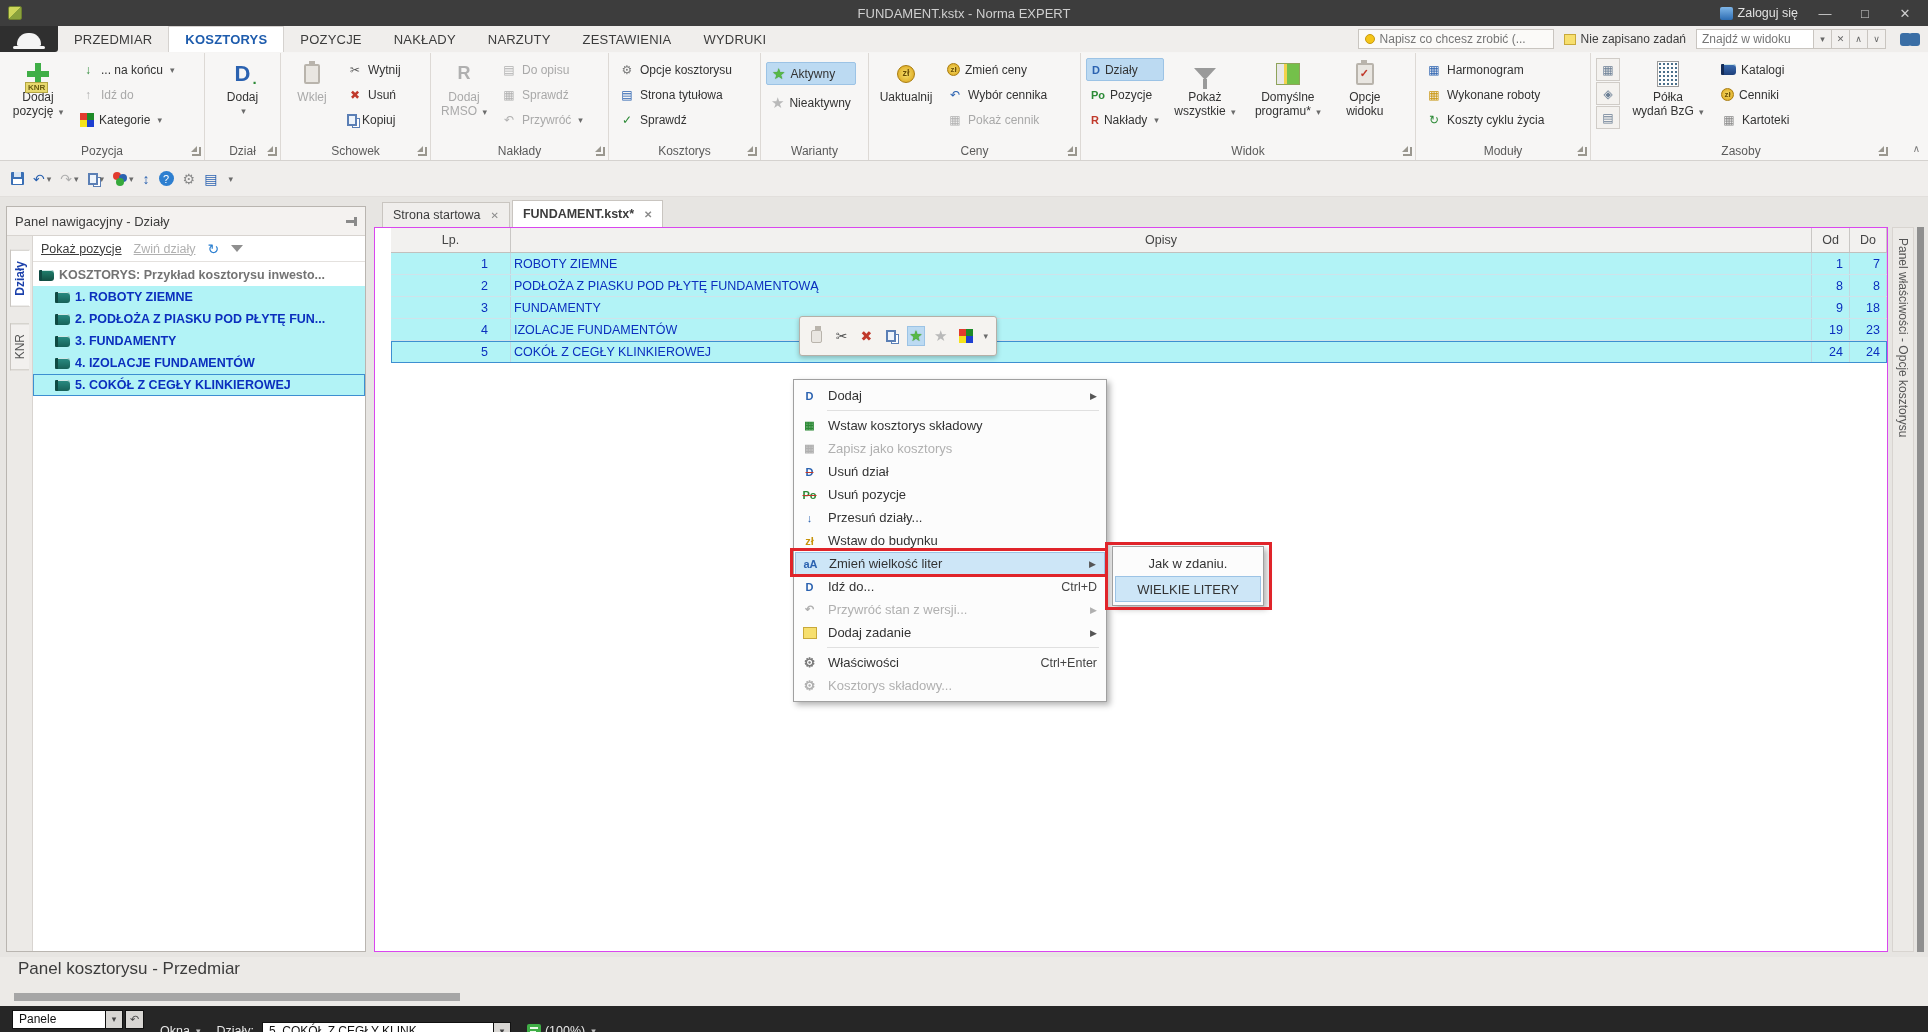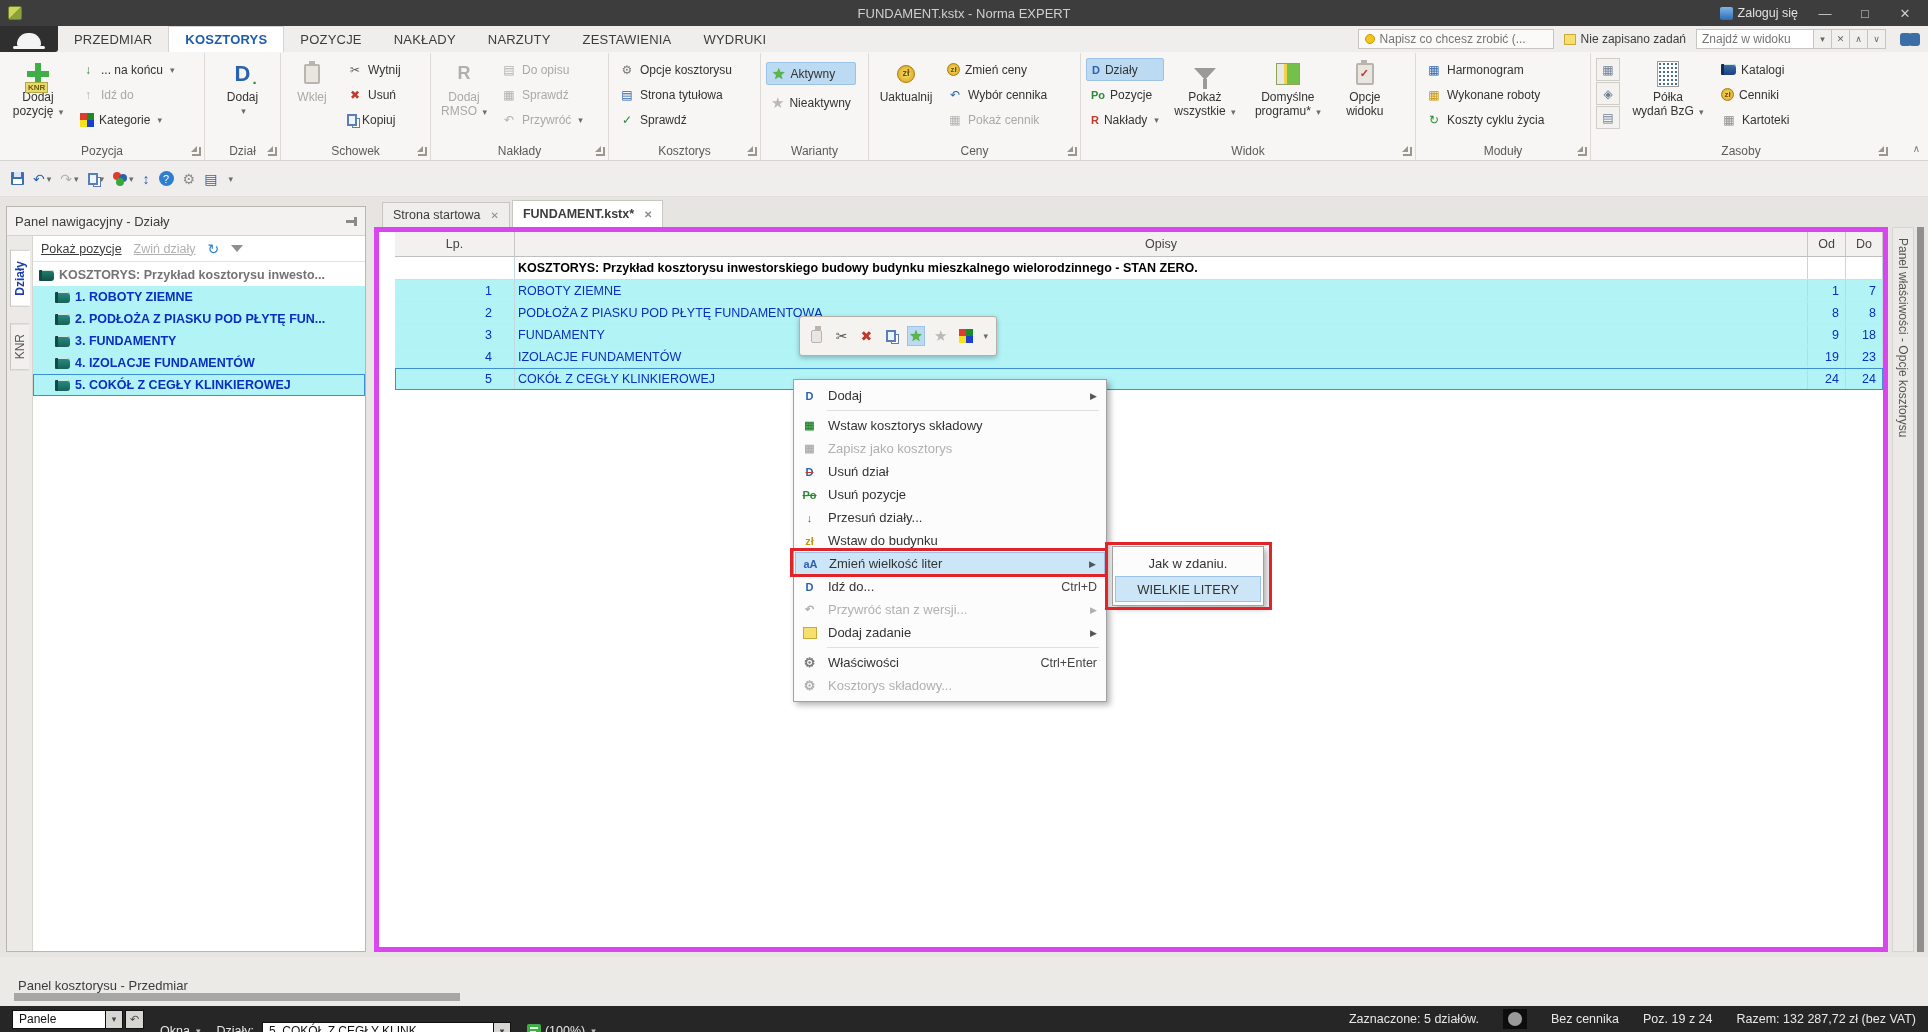--- a/index.html
+++ b/index.html
@@ -146,40 +146,40 @@
     background:linear-gradient(180deg,#2a8d84,#176158); border-left:3px solid #0f4a43; box-shadow:0 1px 0 #cfe8e6 inset; }
   .book.dark { background:linear-gradient(180deg,#20816f,#124f43); }
   
   .main { position:absolute; left:374px; top:3px; right:0; bottom:5px; }
   .doc-tabs { height:27px; display:flex; align-items:flex-end; gap:2px; padding-left:8px; }
   .dtab { height:25px; display:flex; align-items:center; gap:10px; padding:0 10px; font-size:12.5px;
     background:#f0eeec; border:1px solid #c9c5c0; border-bottom:none; color:#3c3c3c; }
   .dtab.active { background:#fff; font-weight:bold; height:27px; }
   .dtab .x { font-size:10px; color:#8a8a8a; }
   .table-wrap { position:absolute; left:0; top:27px; right:40px; bottom:0; background:#fff;
-    border:5px solid #d946ef; padding-left:16px; }
+    border:1px solid #d946ef; padding-left:16px; }
   .thead { display:flex; height:25px; background:#f2f1ef; border-bottom:1px solid #c2c0bd; font-size:12.5px; color:#444; }
   .thead > div { display:flex; align-items:center; justify-content:center; border-right:1px solid #c9c7c4; }
   .c-lp { width:120px; flex:none; } .c-op { flex:1; } .c-od { width:38px; flex:none; } .c-do { width:37px; flex:none; }
   .trrow { display:flex; height:22px; font-size:12.5px; border-bottom:1px solid #cfe3ea; }
   .trrow > div { display:flex; align-items:center; border-right:1px solid #bfd8e2; overflow:hidden; white-space:nowrap; }
   .trrow .c-lp { justify-content:flex-end; padding-right:22px; color:#0b2fbe; }
   .trrow .c-op { padding-left:3px; color:#0b2fbe; }
   .trrow .c-od, .trrow .c-do { justify-content:flex-end; padding-right:6px; color:#0b2fbe; }
   .trrow.title { height:23px; border-bottom:1px solid #d9d9d9; }
   .trrow.title .c-op { color:#000; font-weight:bold; }
   .trrow.cy > div { background:#b2f3f6; }
   .trrow.sel { outline:1px solid #3d8fd1; outline-offset:-1px; }
   .right-strip { position:absolute; right:14px; top:27px; bottom:0; width:22px; background:#eceae7;
     border:1px solid #d8d4d0; display:flex; justify-content:center; padding-top:10px; }
   .right-strip span { writing-mode:vertical-rl; font-size:12px; color:#555; }
   .right-splitter { position:absolute; right:4px; top:27px; bottom:0; width:7px; background:#8f8f8f; }
   
   .bottom-panel { position:absolute; left:0; top:957px; width:1928px; height:49px; background:#eceae7; }
-  .bp-title { position:absolute; left:18px; top:21px; font-size:13px; color:#3c3c3c; }
+  .bp-title { position:absolute; left:18px; top:2px; font-size:17px; color:#3c3c3c; }
   .bp-scroll { position:absolute; left:14px; bottom:5px; width:446px; height:8px; background:#a6a6a6; }
   .statusbar { position:absolute; left:0; top:1006px; width:1928px; height:26px; background:#262626;
     display:flex; align-items:center; color:#e8e8e8; font-size:12.5px; padding:0 12px; gap:16px; }
   .scombo { display:flex; align-items:center; height:19px; }
   .scombo .val { background:#fff; color:#111; padding:0 6px; height:19px; display:flex; align-items:center;
     border:1px solid #111; font-size:12px; }
   .scombo .arrow { width:17px; height:19px; background:#d8d6d3; color:#444; display:flex; align-items:center;
     justify-content:center; font-size:9px; border:1px solid #111; border-left:none; }
   .sq-btn { width:19px; height:19px; background:#d8d6d3; color:#444; display:flex; align-items:center;
     justify-content:center; font-size:11px; border:1px solid #111; margin-left:2px; }
@@ -666,26 +666,20 @@
       </div>
     </div>
 
     <div class="table-wrap">
       <div class="thead">
         <div class="c-lp">Lp.</div>
         <div class="c-op">Opisy</div>
         <div class="c-od">Od</div>
         <div class="c-do">Do</div>
       </div>
-      <div class="trrow title">
-        <div class="c-lp"></div>
-        <div class="c-op">KOSZTORYS: Przykład kosztorysu inwestorskiego budowy budynku mieszkalnego wielorodzinnego  - STAN ZERO.</div>
-        <div class="c-od"></div>
-          <div class="c-do"></div>
-      </div>
       <div class="trrow cy">
         <div class="c-lp">1</div>
         <div class="c-op">ROBOTY ZIEMNE</div>
         <div class="c-od">1</div>
         <div class="c-do">7</div>
       </div>
       <div class="trrow cy">
         <div class="c-lp">2</div>
         <div class="c-op">PODŁOŻA Z PIASKU POD PŁYTĘ FUNDAMENTOWĄ</div>
         <div class="c-od">8</div>
@@ -737,29 +731,20 @@
     <span>Działy:</span>
     <div class="scombo" style="margin-left:4px">
       <span class="val" style="width:232px">5. COKÓŁ Z CEGŁY KLINK...</span>
       <span class="arrow">▾</span>
     </div>
   </div>
   <div class="slabel">
     <span class="greenboard"></span>
     <span>(100%)</span>
       <span class="dd" style="color:#bdbdbd">▾</span>
-  </div>
-  <div class="status-right">
-    <span>Zaznaczone: 5 działów.</span>
-    <span class="coin-dark">
-        <i></i>
-      </span>
-    <span>Bez cennika</span>
-    <span>Poz. 19 z 24</span>
-    <span>Razem: 132 287,72 zł (bez VAT)</span>
   </div>
 </div>
 
 <div class="mini-toolbar">
   <span class="mtico">
       <span class="clip sm"></span>
     </span>
   <span class="mtico" style="color:#555">✂</span>
   <span class="mtico b-red">✖</span>
   <span class="mtico">

